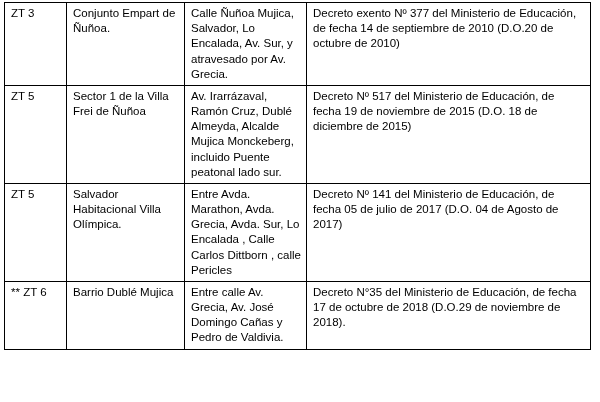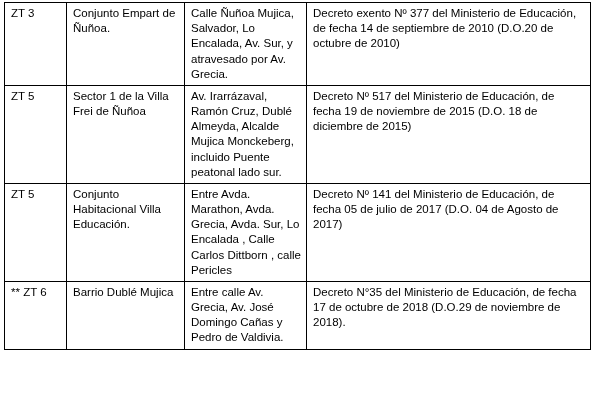--- a/index.html
+++ b/index.html
@@ -83,21 +83,21 @@
           </td>
         <td>
             <span class="cell-text">Decreto Nº 517 del Ministerio de Educación, de fecha 19 de noviembre de 2015 (D.O. 18 de diciembre de 2015)</span>
           </td>
       </tr>
       <tr>
         <td>
             <span class="cell-text">ZT 5</span>
           </td>
         <td>
-            <span class="cell-text">Conjunto Habitacional Villa Educación.</span>
+            <span class="cell-text">Salvador Habitacional Villa Olímpica.</span>
           </td>
         <td>
             <span class="cell-text">Entre Avda. Marathon, Avda. Grecia, Avda. Sur, Lo Encalada , Calle Carlos Dittborn , calle Pericles</span>
           </td>
         <td>
             <span class="cell-text">Decreto Nº 141 del Ministerio de Educación, de fecha 05 de julio de 2017 (D.O. 04 de Agosto de 2017)</span>
           </td>
       </tr>
       <tr>
         <td>

